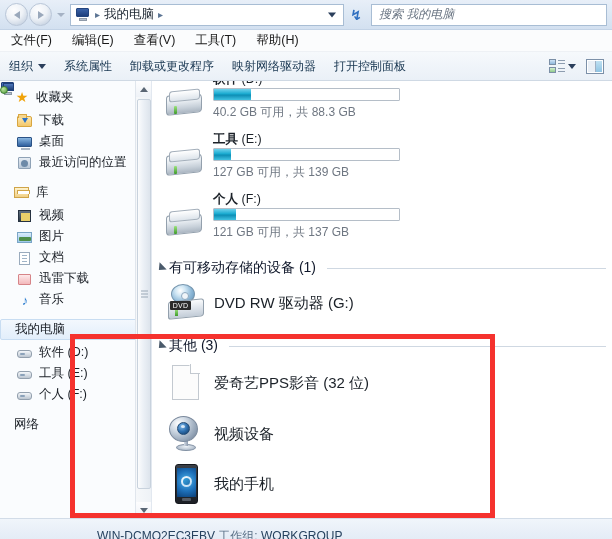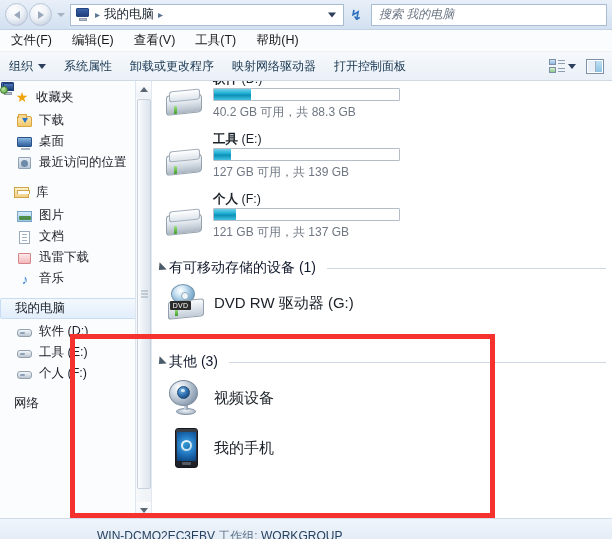--- a/index.html
+++ b/index.html
@@ -627,20 +627,26 @@
         <div class="navgap"></div>
 
         <div class="navrow">
           <span class="navicon">
               <i class="ic-lib"></i>
             </span>
           <span>库</span>
         </div>
         <div class="navrow child">
           <span class="navicon">
+              <i class="ic-video"></i>
+            </span>
+          <span>视频</span>
+        </div>
+        <div class="navrow child">
+          <span class="navicon">
               <i class="ic-pic"></i>
             </span>
           <span>图片</span>
         </div>
         <div class="navrow child">
           <span class="navicon">
               <i class="ic-doc"></i>
             </span>
           <span>文档</span>
         </div>
@@ -771,26 +777,33 @@
         <div class="item-row">
           <div class="item-icon">
             <div class="dvd-disc"></div>
             <div class="dvd-base"></div>
             <div class="dvd-tag">DVD</div>
             <div class="dvd-led"></div>
           </div>
           <div class="item-label">DVD RW 驱动器 (G:)</div>
         </div>
 
-        <div class="group-head" style="margin-top:24px">
+        <div class="group-head" style="margin-top:8px">
           <span class="grp-tri"></span>
           <span class="grp-label">其他 (3)</span>
           <span class="grp-line"></span>
         </div>
 
+        <div class="item-row" style="height:52px">
+          <div class="item-icon">
+            <div class="file-doc"></div>
+            <div class="file-fold"></div>
+          </div>
+          <div class="item-label">爱奇艺PPS影音 (32 位)</div>
+        </div>
 
         <div class="item-row" style="height:50px">
           <div class="item-icon">
             <div class="cam-base"></div>
             <div class="cam-stem"></div>
             <div class="cam-ball"></div>
             <div class="cam-lens"></div>
           </div>
           <div class="item-label">视频设备</div>
         </div>

